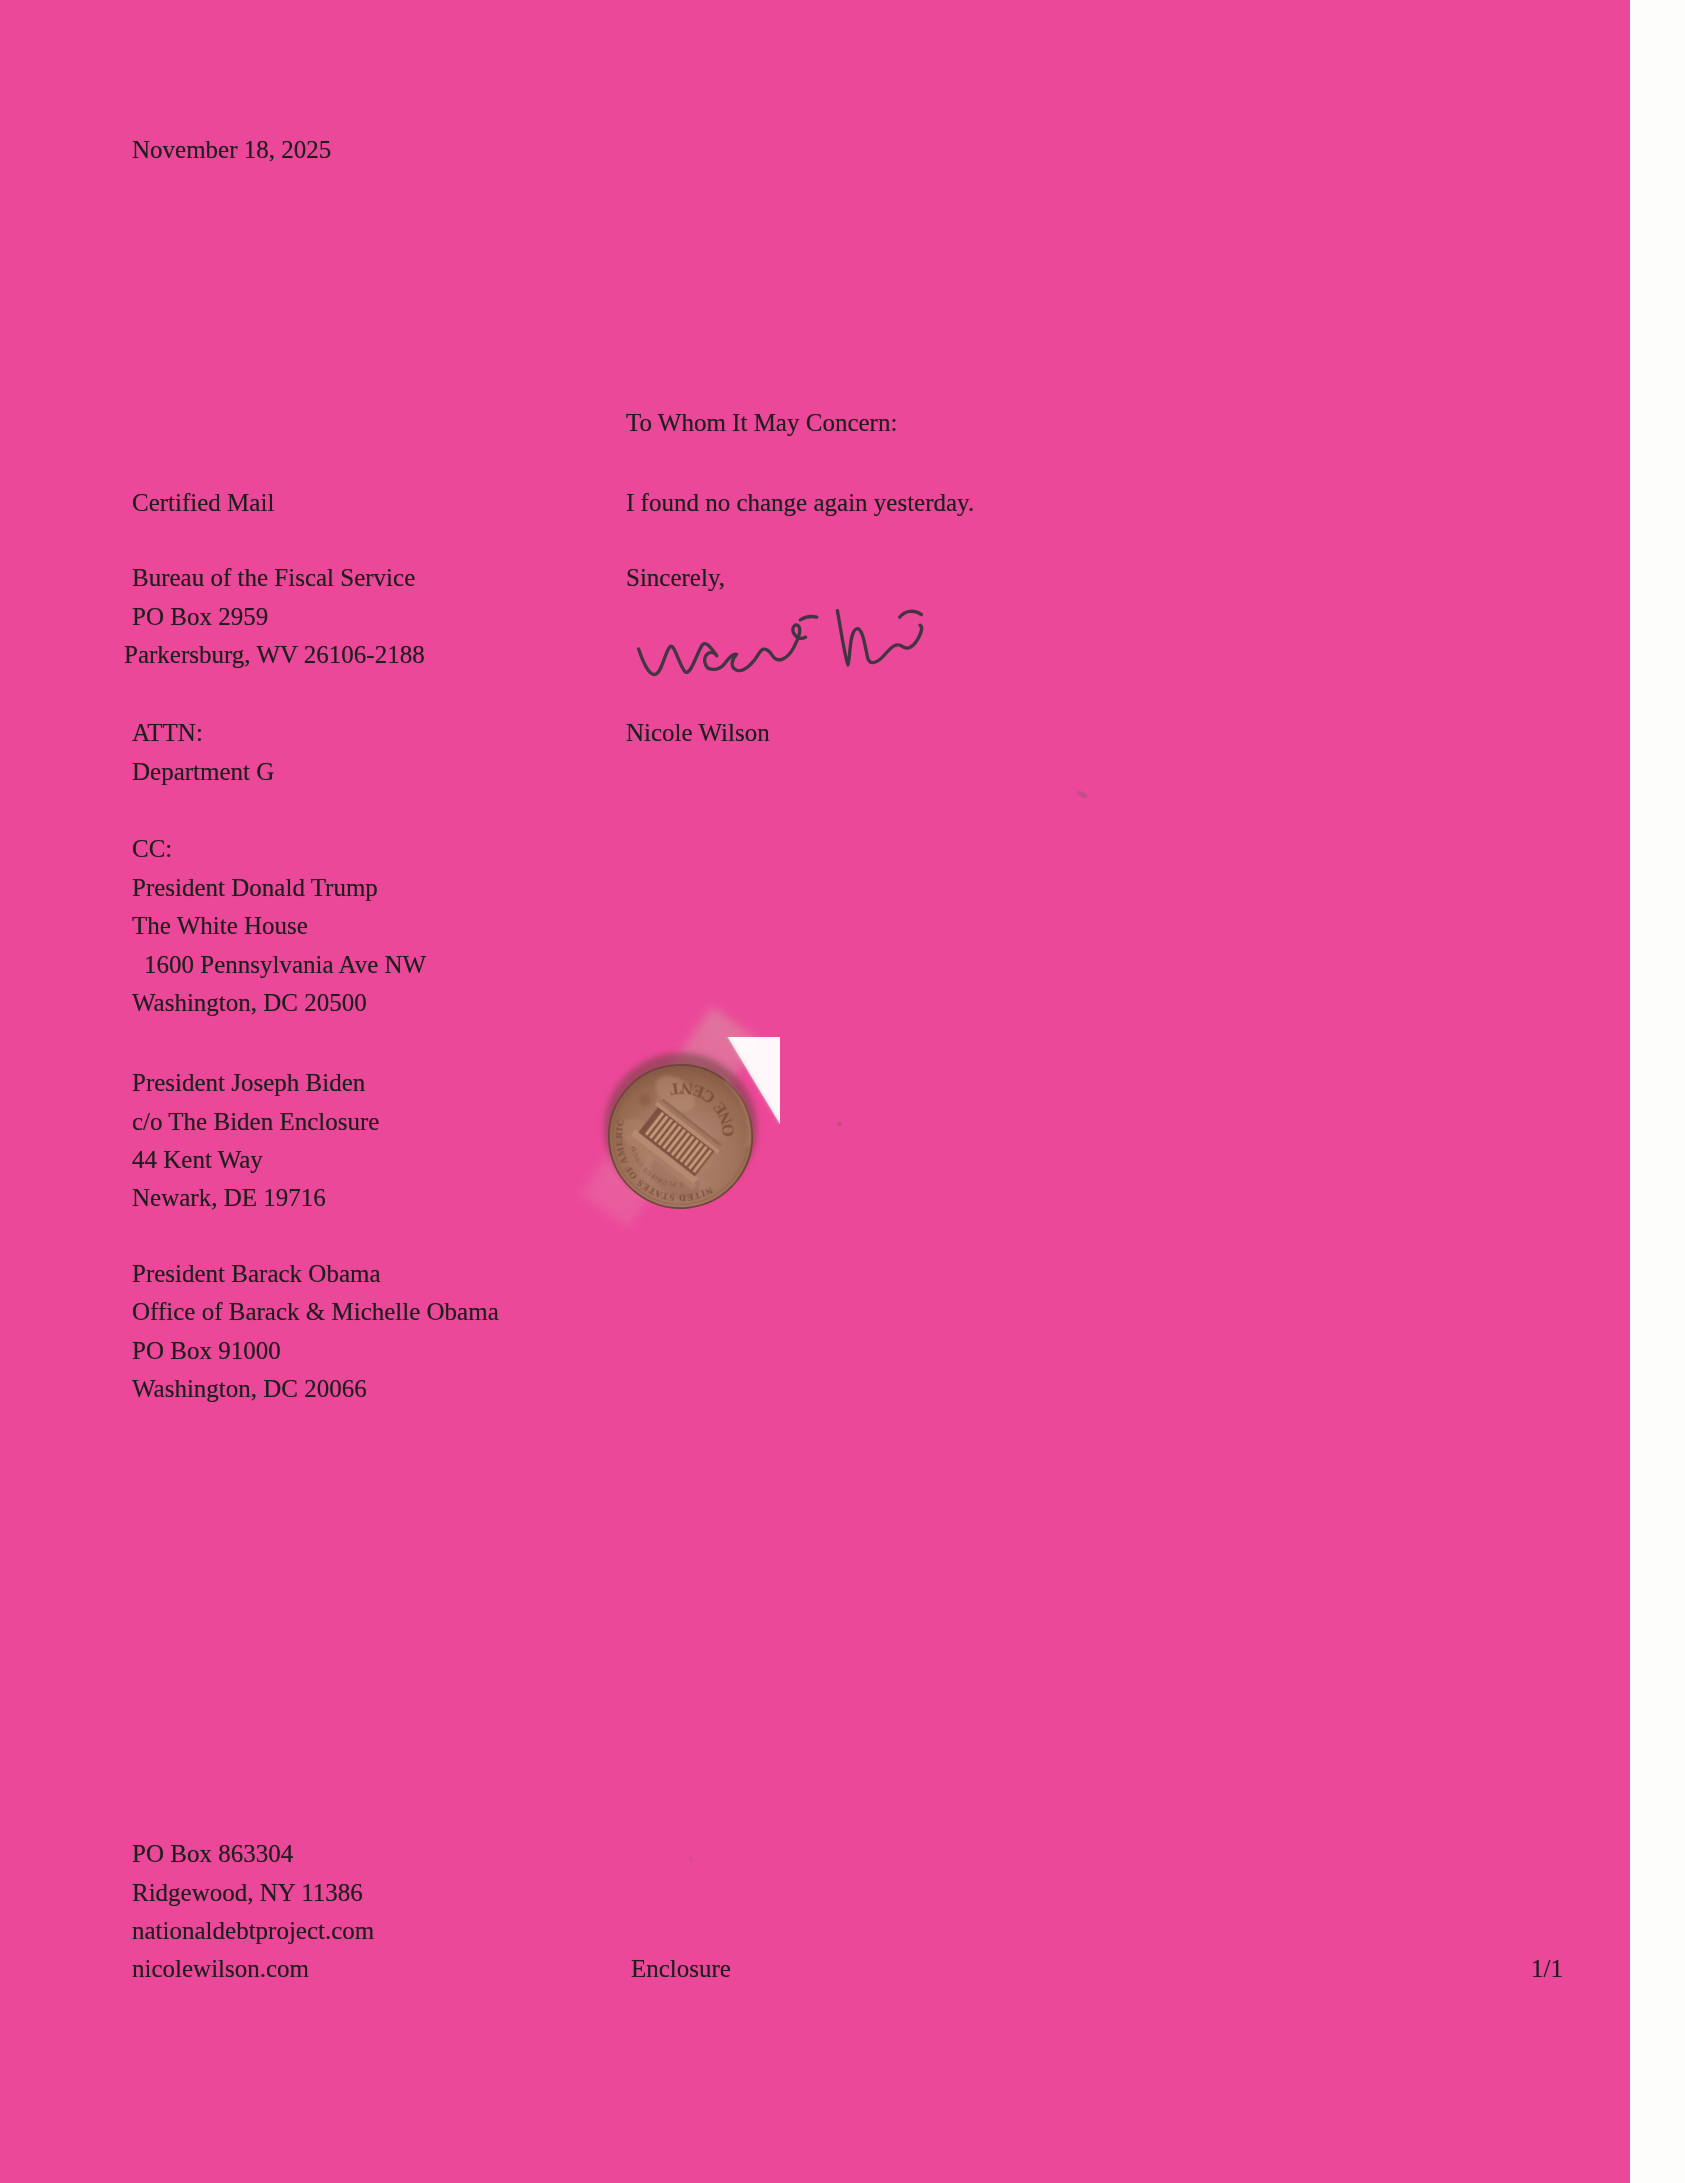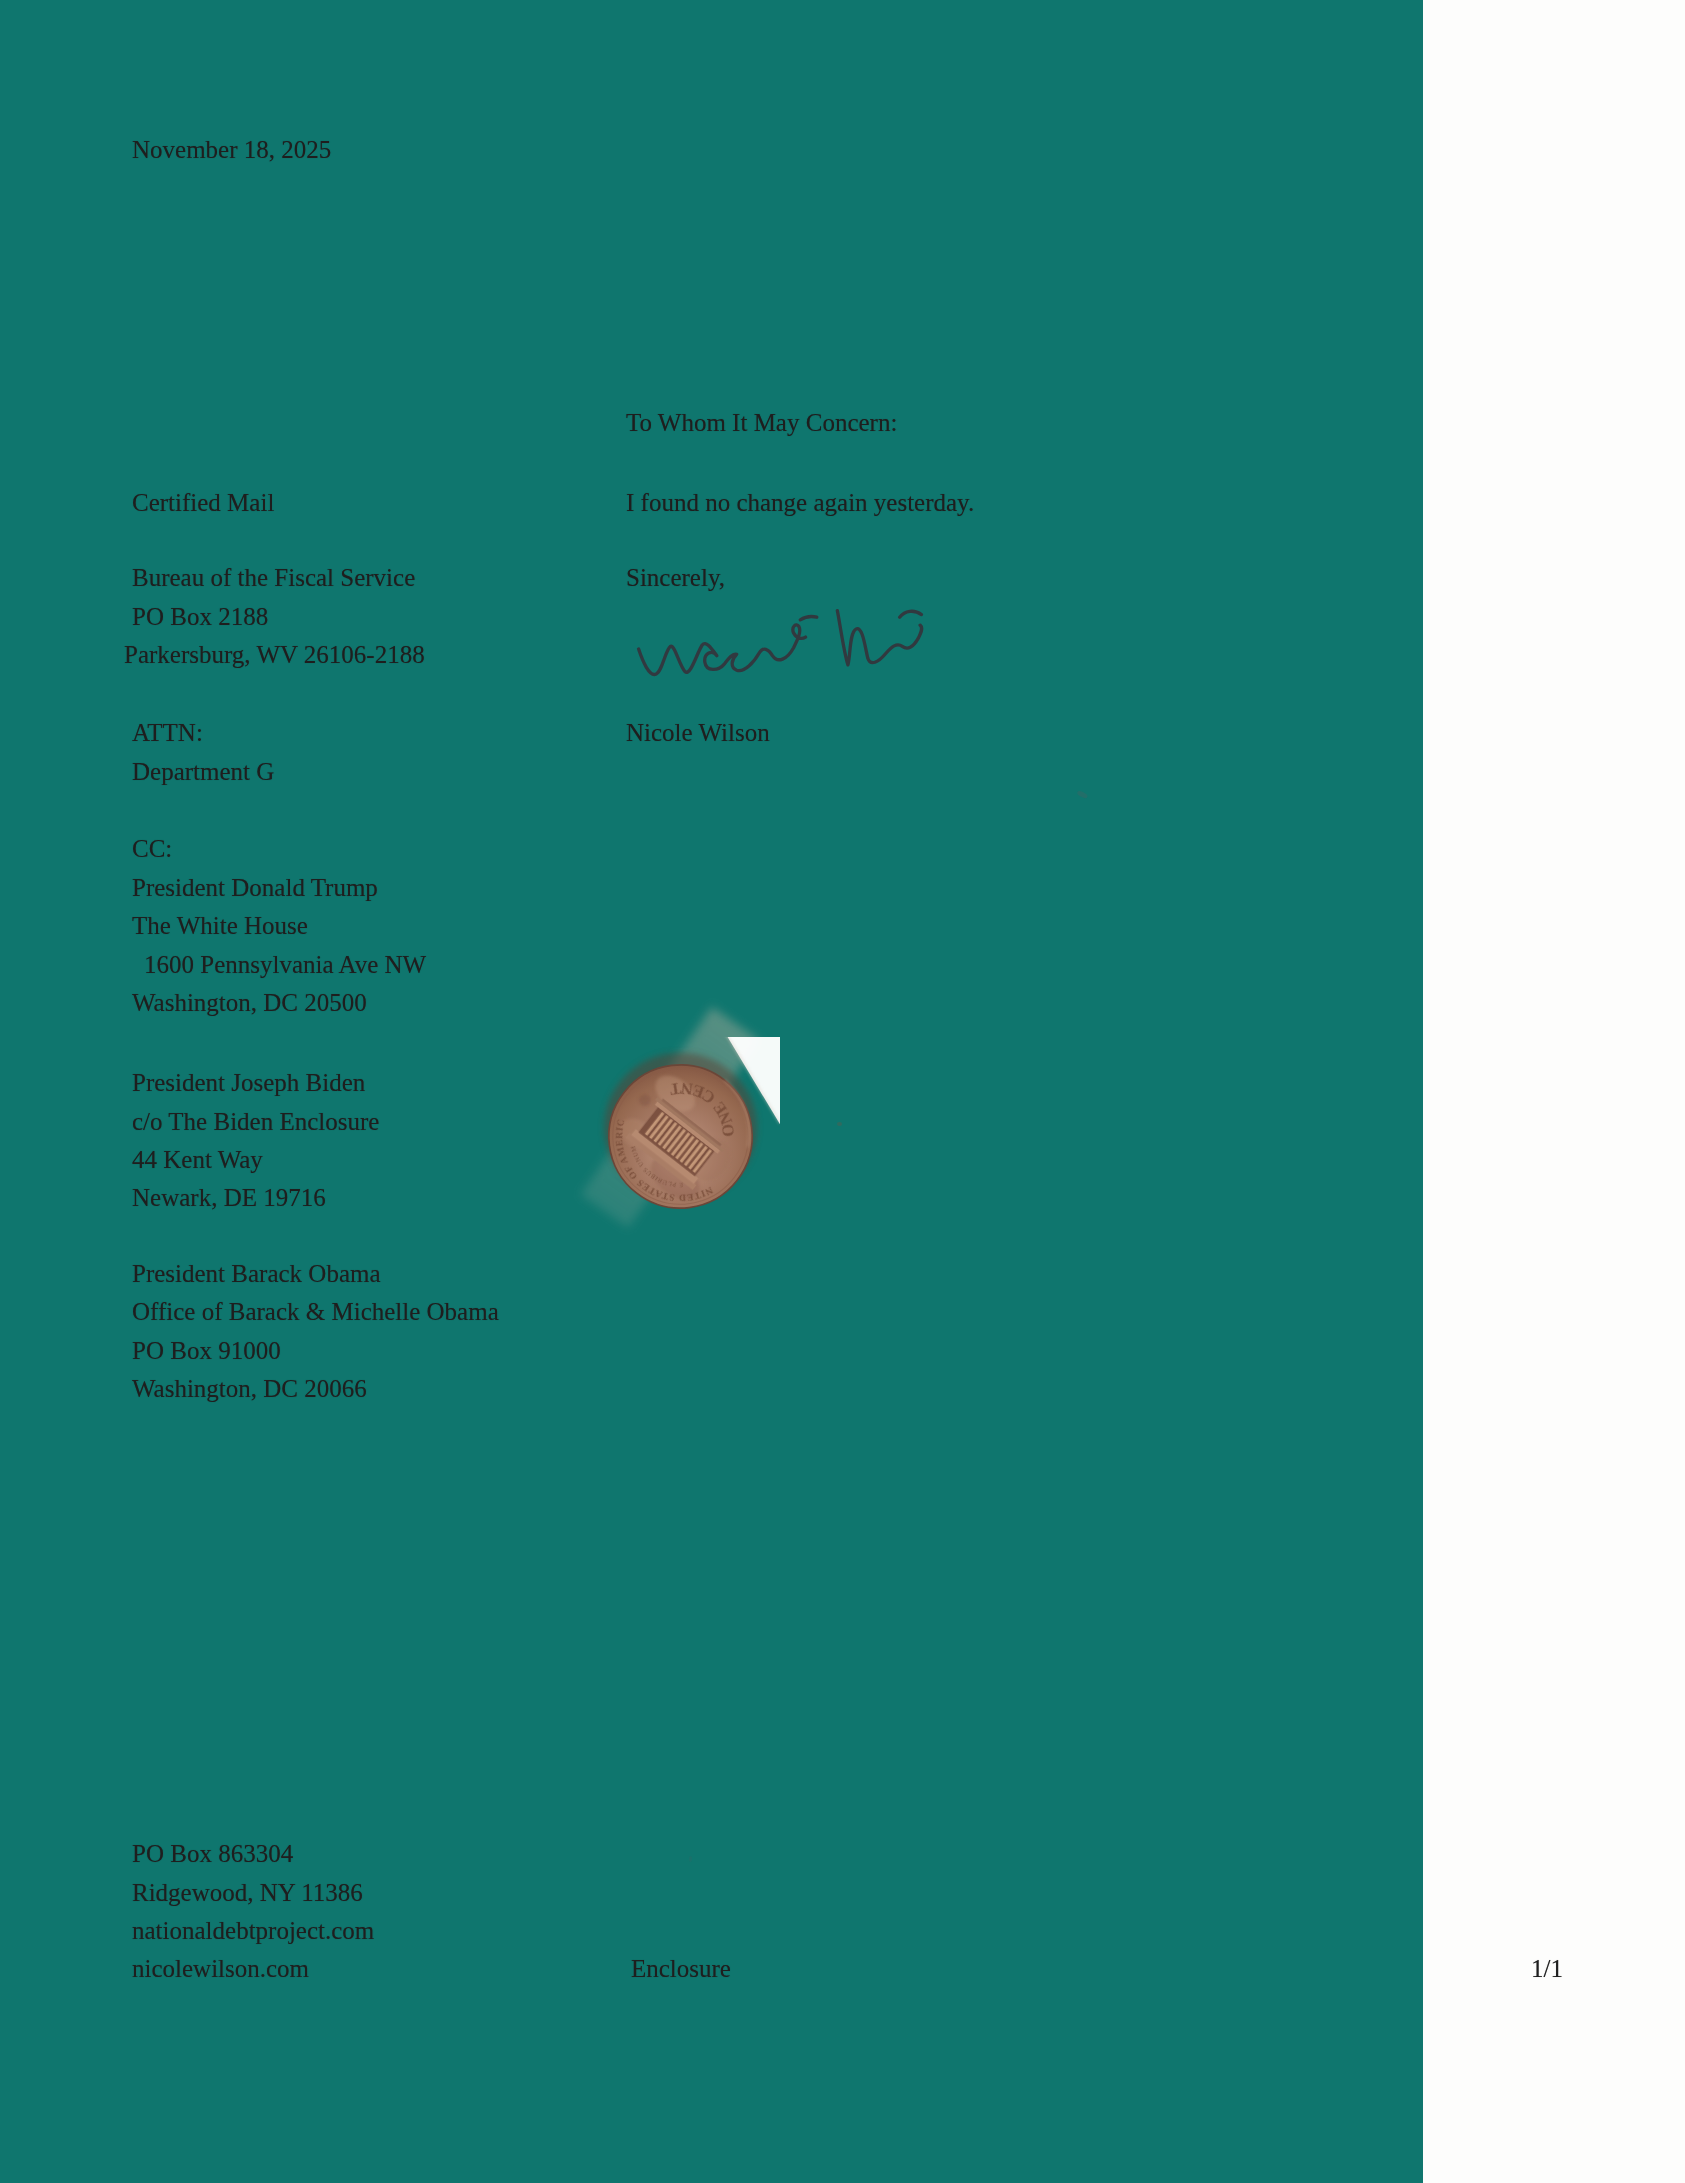--- a/index.html
+++ b/index.html
@@ -1,17 +1,17 @@
 <!DOCTYPE html>
 <html style="font-size:10.6px"><head>
 <meta charset="utf-8">
 <style>
   html,body{margin:0;padding:0;overflow:hidden;}
   body{width:1685px;height:2183px;background:#fdfdfc;}
-  .page{position:relative;width:1423px;height:2183px;background:#0f766e;
+  .page{position:relative;width:1630px;height:2183px;background:#ec4899;
         font-family:"Liberation Serif",serif;color:#1e1e1e;text-decoration:underline;}
   .line{position:absolute;font-size:25px;line-height:1.15;white-space:nowrap;
         text-shadow:0 0 0.7px rgba(35,35,35,.5);}
   .sig-svg{position:absolute;left:628px;top:592px;}
   .coin-svg{position:absolute;left:581px;top:1037px;}
   .sleeve-band{position:absolute;left:712px;top:1007px;width:58px;height:229px;
         transform:rotate(35deg);transform-origin:top left;
         background:linear-gradient(to bottom,rgba(203,183,163,.38),rgba(214,199,184,.14));
         filter:blur(4.6px);}
   .speck{position:absolute;background:rgba(90,90,95,.28);border-radius:50%;}
@@ -27,21 +27,21 @@
   <div class="line" style="left:132px;top:136px">November 18, 2025</div>
 
   <div class="line" style="left:626px;top:409px">To Whom It May Concern:</div>
   <div class="line" style="left:626px;top:489px">I found no change again yesterday.</div>
   <div class="line" style="left:626px;top:564px">Sincerely,</div>
   <div class="line" style="left:626px;top:719px">Nicole Wilson</div>
 
   <div class="line" style="left:132px;top:489px">Certified Mail</div>
 
   <div class="line" style="left:132px;top:564px">Bureau of the Fiscal Service</div>
-  <div class="line" style="left:132px;top:603px">PO Box 2188</div>
+  <div class="line" style="left:132px;top:603px">PO Box 2959</div>
   <div class="line" style="left:124px;top:641px">Parkersburg, WV 26106-2188</div>
 
   <div class="line" style="left:132px;top:719px">ATTN:</div>
   <div class="line" style="left:132px;top:758px">Department G</div>
 
   <div class="line" style="left:132px;top:835px">CC:</div>
 
   <div class="line" style="left:132px;top:874px">President Donald Trump</div>
   <div class="line" style="left:132px;top:912px">The White House</div>
   <div class="line" style="left:144px;top:951px">1600 Pennsylvania Ave NW</div>

